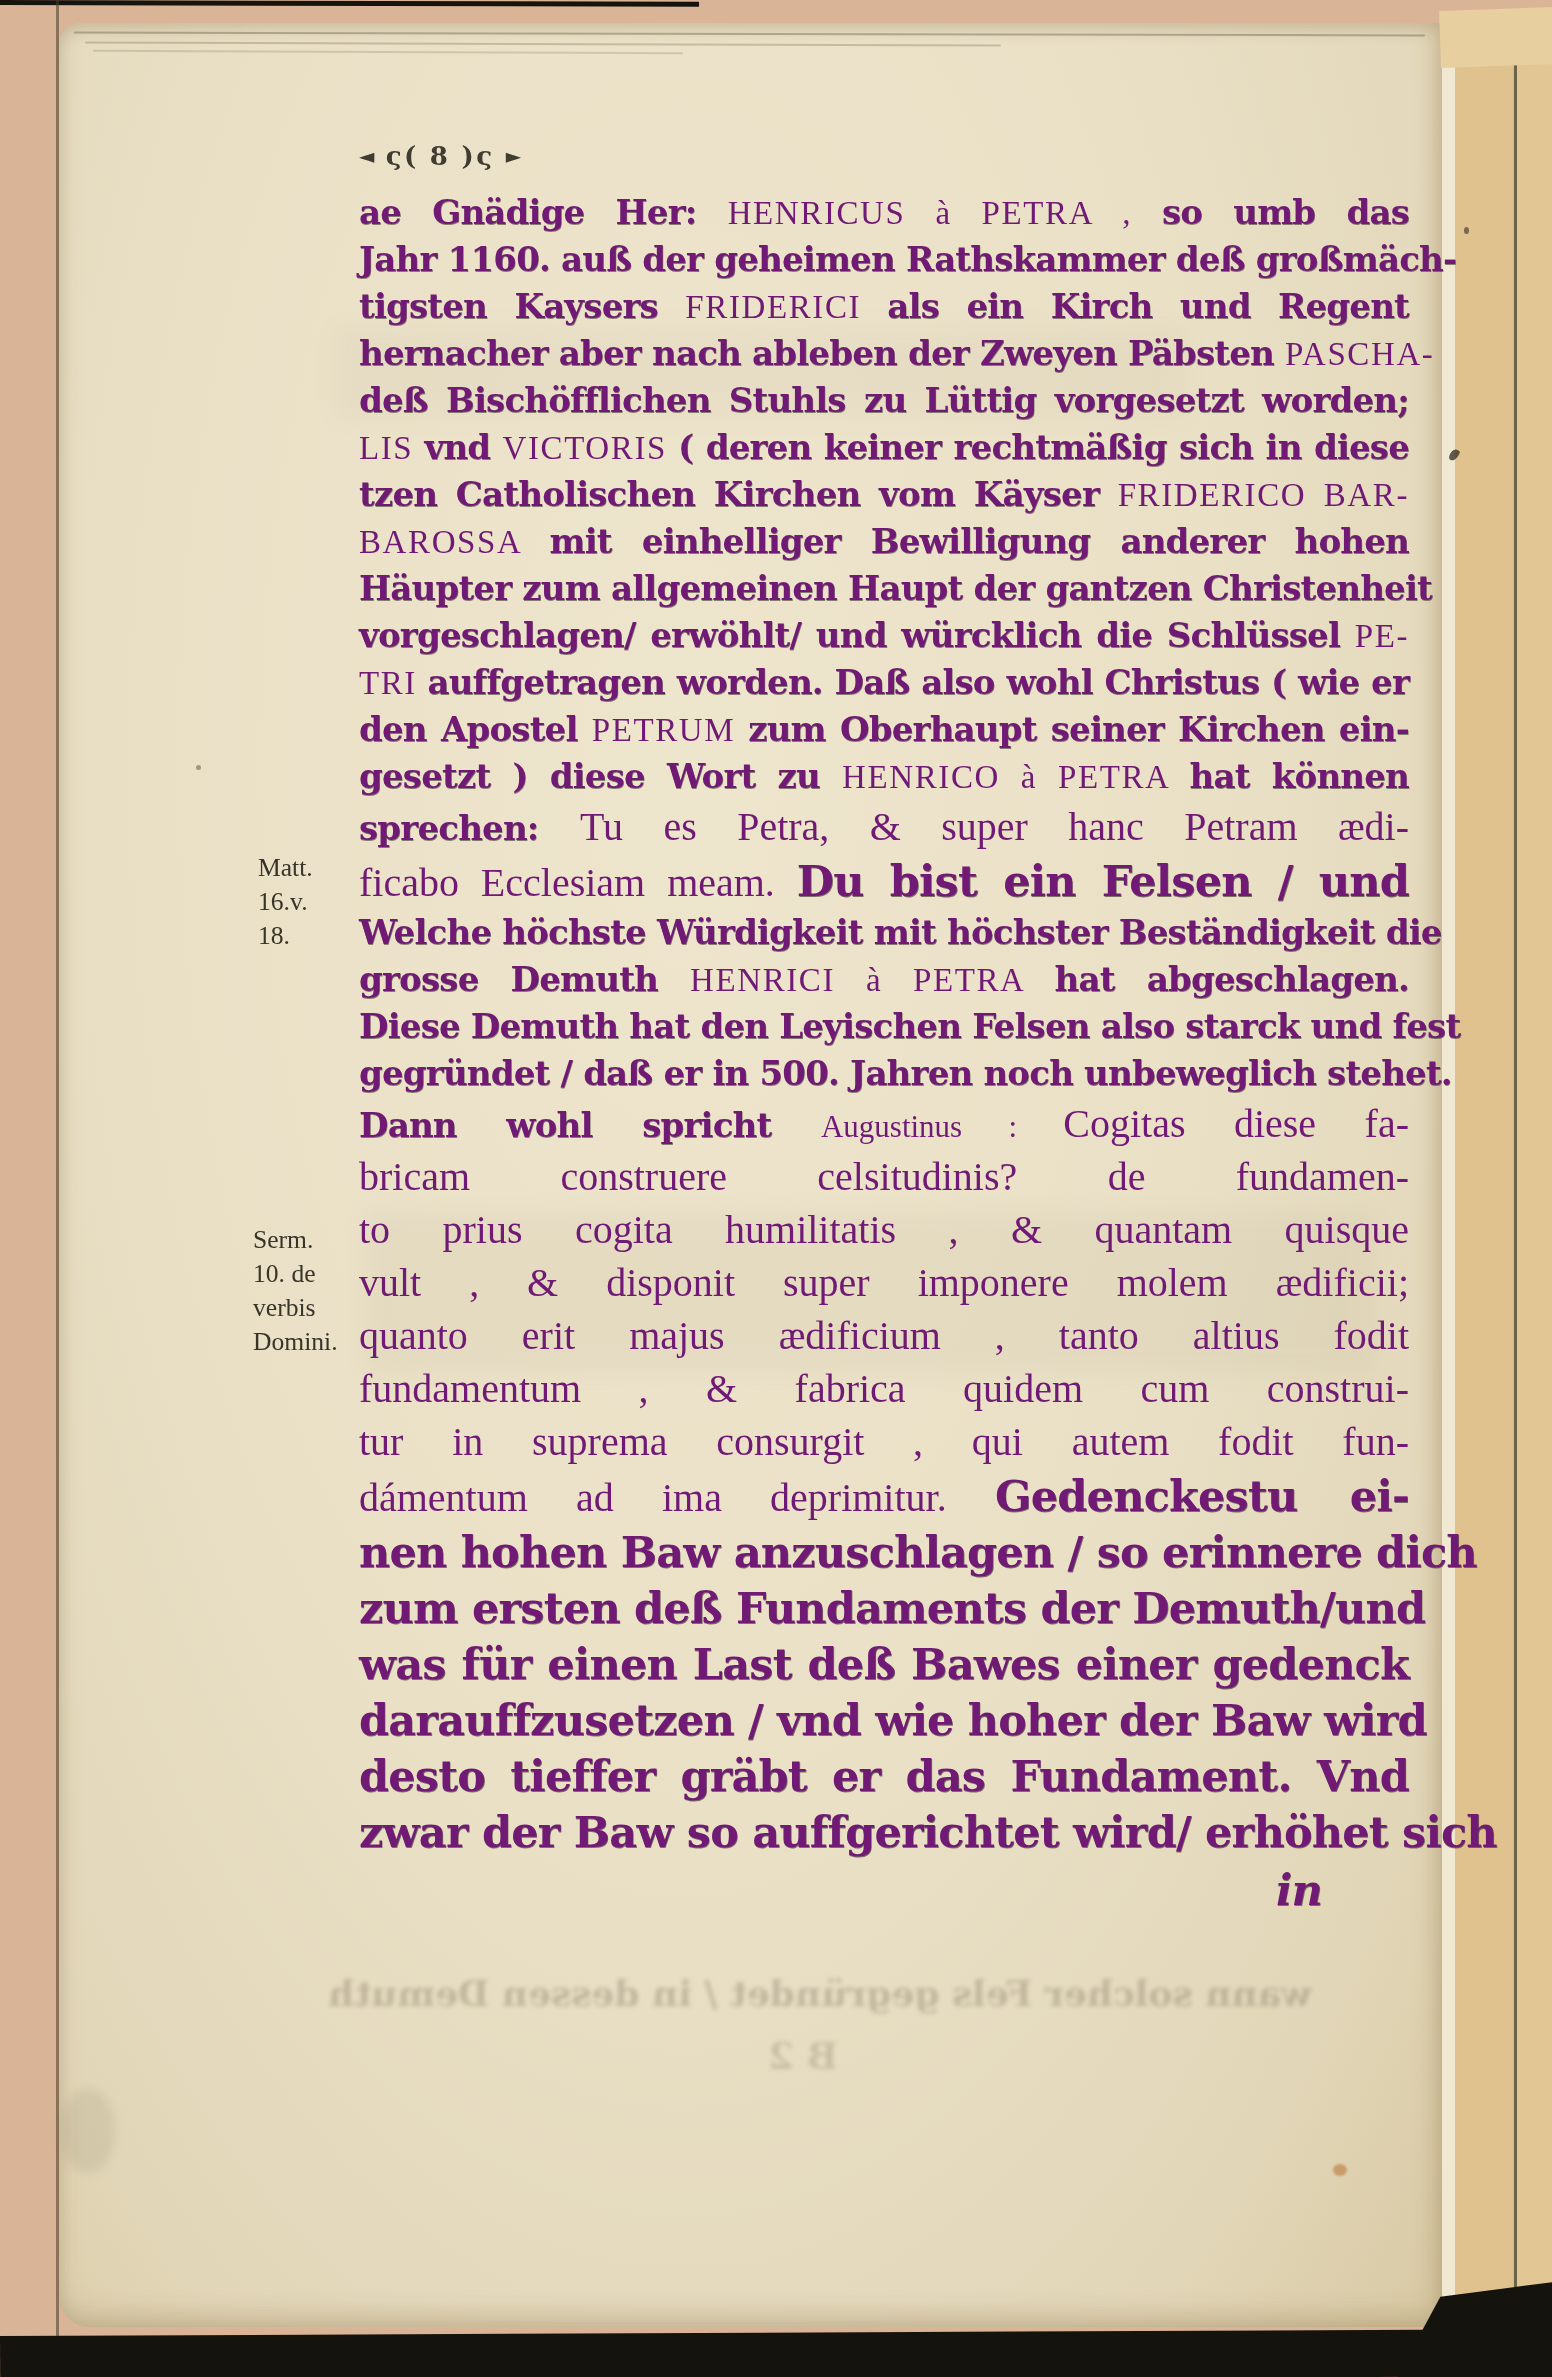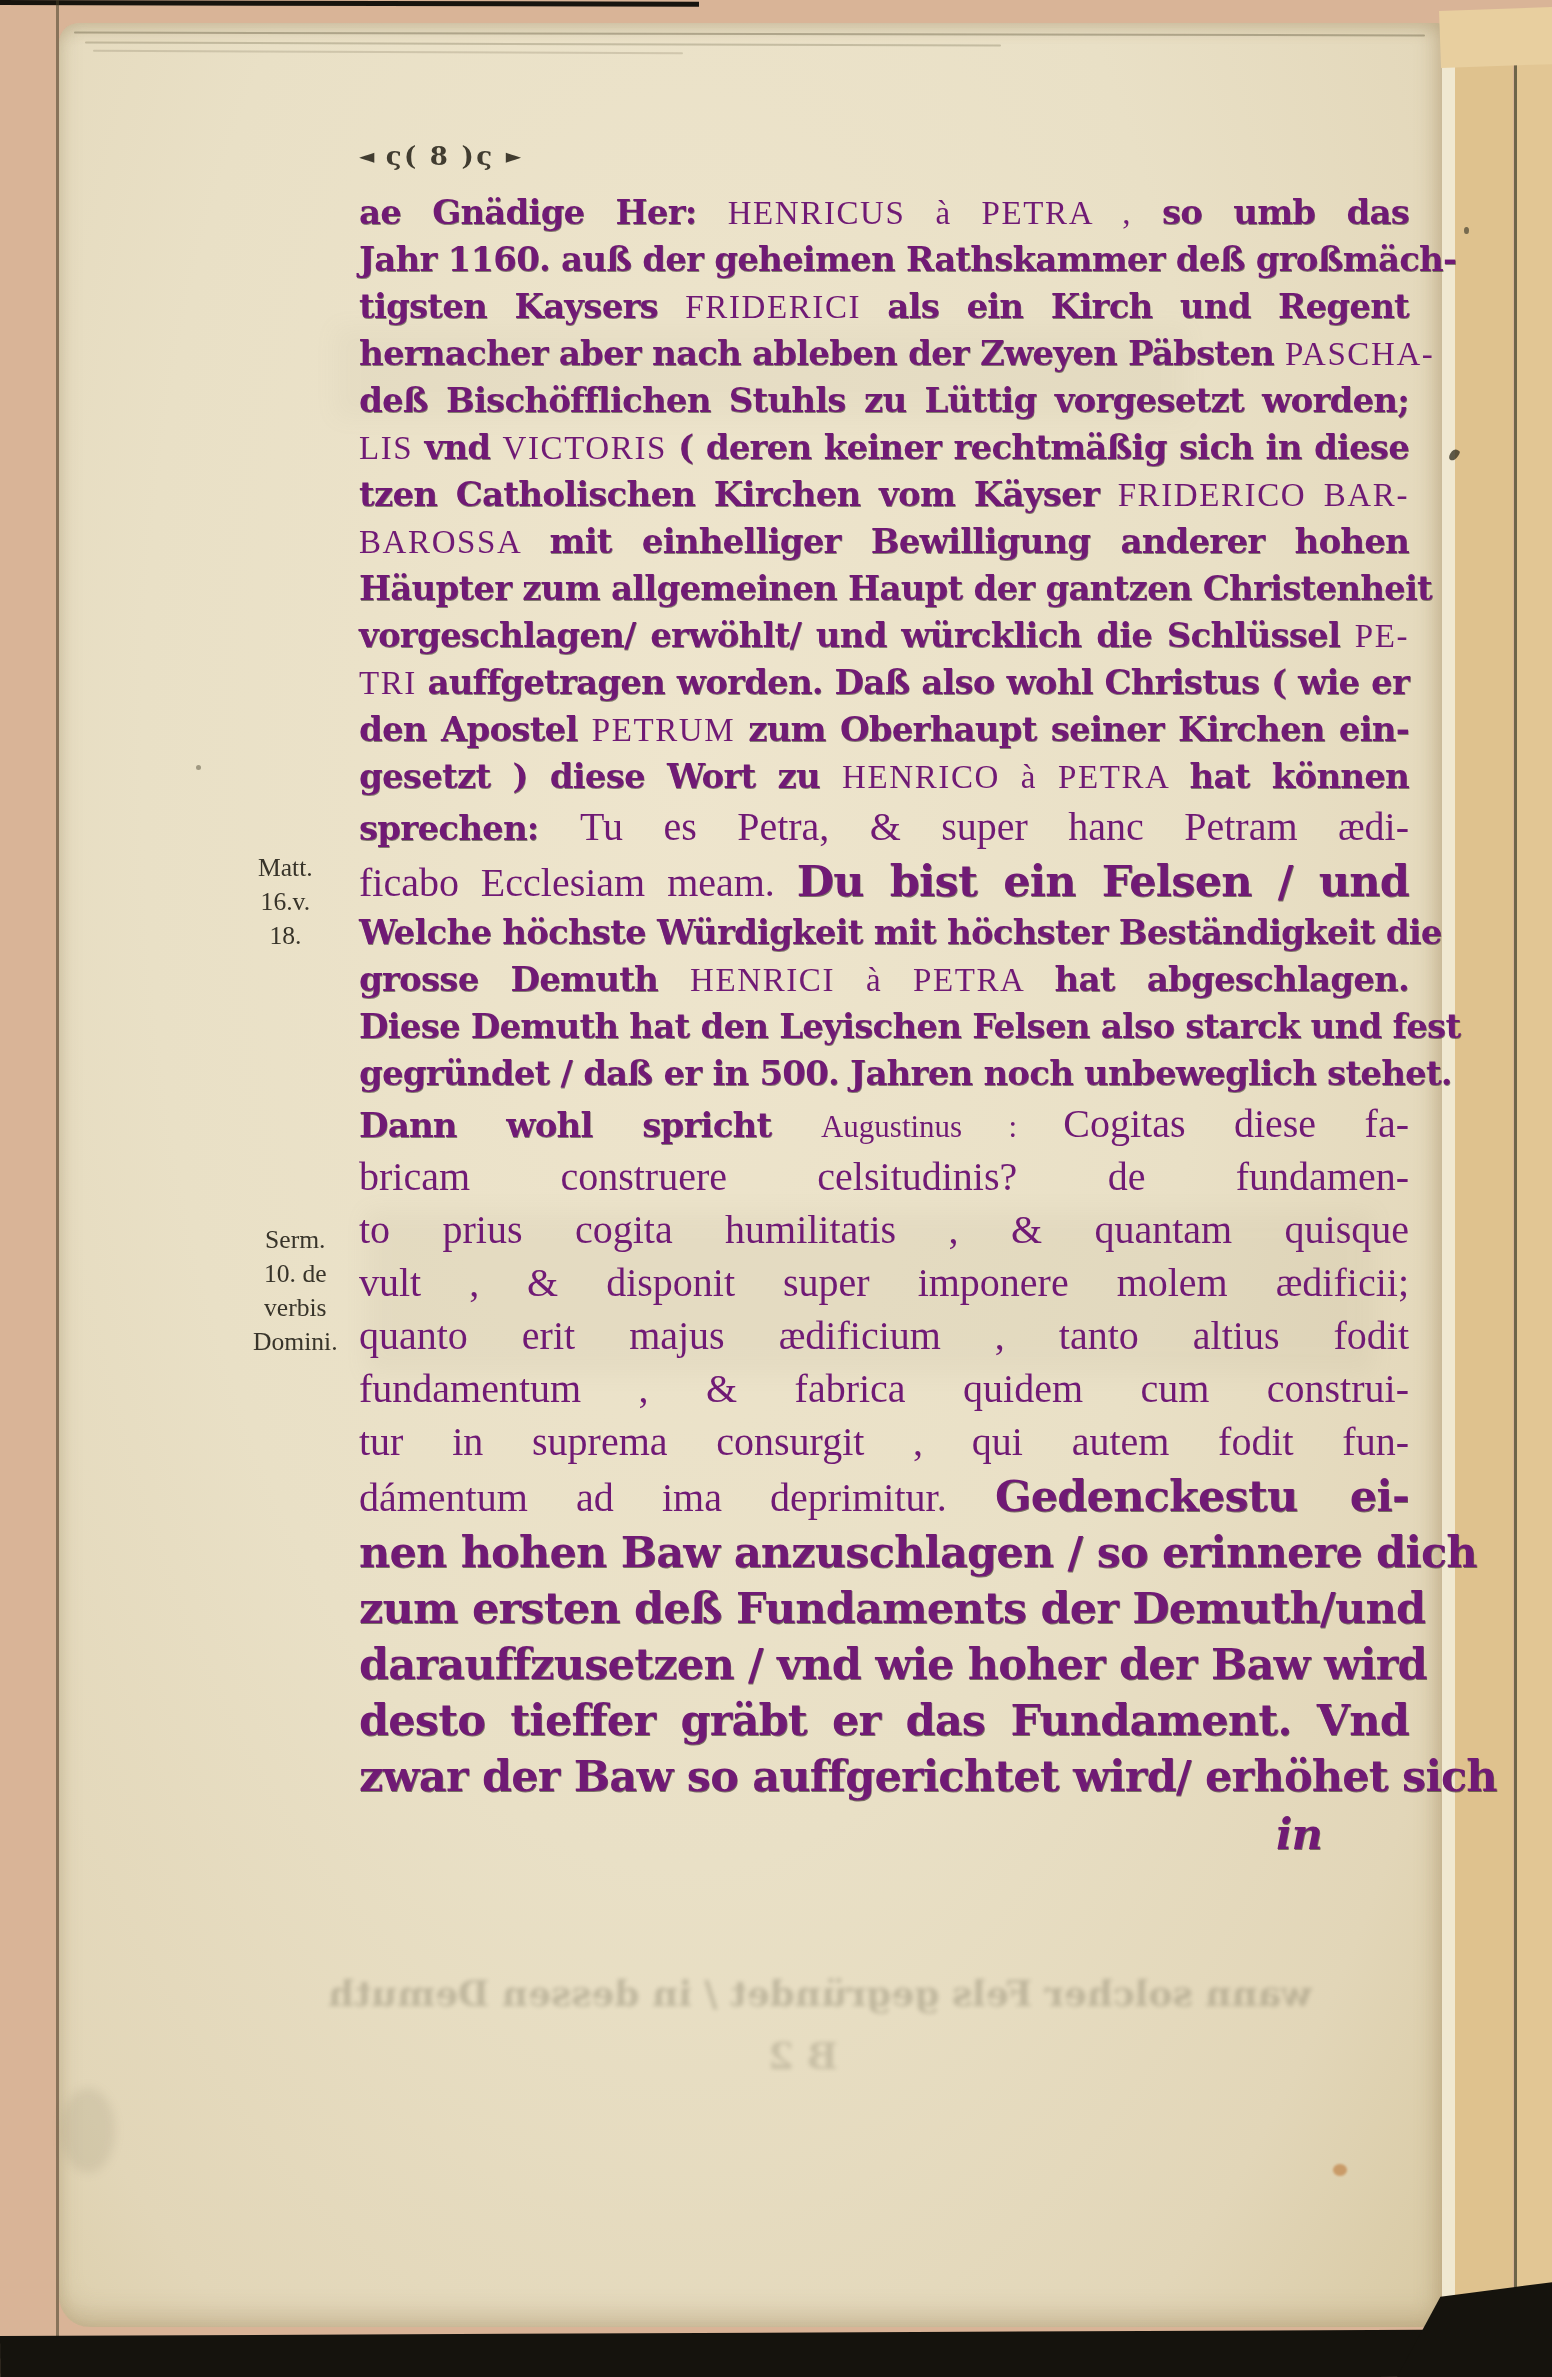--- a/index.html
+++ b/index.html
@@ -43,21 +43,21 @@
   .line.b{height:56px;line-height:56px;}
   .fr{font-family:"DejaVu Serif",serif;font-weight:bold;font-size:34px;letter-spacing:-0.8px;text-shadow:0.5px 0.5px 0 rgba(46,42,32,.55);}
   .caps{font-family:"Liberation Serif",serif;font-size:33px;letter-spacing:1.6px;}
   .frb{font-family:"DejaVu Serif",serif;font-weight:bold;font-size:43px;letter-spacing:-0.8px;text-shadow:0.6px 0.6px 0 rgba(46,42,32,.6);}
   .lat{font-family:"Liberation Serif",serif;font-size:40px;}
   .latsm{font-family:"Liberation Serif",serif;font-size:31px;}
   .catchword-line{width:100%;text-align:right;padding-right:87px;box-sizing:border-box;height:56px;line-height:56px;margin-top:1.6px;font-style:italic;}
 
   
   .margin-note{position:absolute;font-family:"Liberation Serif",serif;font-size:25.6px;line-height:34px;color:#38342a;}
-  .margin-note div{white-space:nowrap;text-align:center;}
+  .margin-note div{white-space:nowrap;}
 
   
   .ghost-line{position:absolute;left:334px;top:1972px;width:978px;transform:scaleX(-1);
     font-family:"DejaVu Serif",serif;font-weight:bold;font-size:36px;color:#6e6852;opacity:.32;filter:blur(2.3px);white-space:nowrap;}
   .ghost-sig{position:absolute;left:768px;top:2034px;transform:scaleX(-1);
     font-family:"DejaVu Serif",serif;font-weight:bold;font-size:37px;color:#6e6852;opacity:.25;filter:blur(1.9px);}
   .ghost-smudge{position:absolute;left:61px;top:2088px;width:54px;height:85px;background:rgba(110,100,70,.12);filter:blur(4.7px);border-radius:50%;}
 
   
   .stain1{position:absolute;left:1333px;top:2164px;width:14px;height:12.4px;background:#b86f2e;border-radius:50%;opacity:.55;filter:blur(0.8px);}
@@ -119,20 +119,21 @@
       <div class="line l"><span class="fr">Dann wohl spricht </span><span class="latsm">Augustinus : </span><span class="lat">Cogitas diese fa-</span></div>
       <div class="line l"><span class="lat">bricam construere celsitudinis? de fundamen-</span></div>
       <div class="line l"><span class="lat">to prius cogita humilitatis , &amp; quantam quisque</span></div>
       <div class="line l"><span class="lat">vult , &amp; disponit super imponere molem ædificii;</span></div>
       <div class="line l"><span class="lat">quanto erit majus ædificium , tanto altius fodit</span></div>
       <div class="line l"><span class="lat">fundamentum , &amp; fabrica quidem cum construi-</span></div>
       <div class="line l"><span class="lat">tur in suprema consurgit , qui autem fodit fun-</span></div>
       <div class="line b"><span class="lat">dámentum ad ima deprimitur. </span><span class="frb">Gedenckestu ei-</span></div>
       <div class="line b"><span class="frb">nen hohen Baw anzuschlagen / so erinnere dich</span></div>
       <div class="line b"><span class="frb">zum ersten deß Fundaments der Demuth/und</span></div>
+      <div class="line b"><span class="frb">was für einen Last deß Bawes einer gedenck</span></div>
       <div class="line b"><span class="frb">darauffzusetzen / vnd wie hoher der Baw wird</span></div>
       <div class="line b"><span class="frb">desto tieffer gräbt er das Fundament. </span><span class="frb">Vnd</span></div>
       <div class="line b"><span class="frb">zwar der Baw so auffgerichtet wird/ erhöhet sich</span></div>
       <div class="catchword-line"><span class="frb">in</span></div>
     </div>
 
   <div>
       <div class="margin-note" style="top: 851px; left: 258px;">
         <div>Matt.</div>
         <div>16.v.</div>

